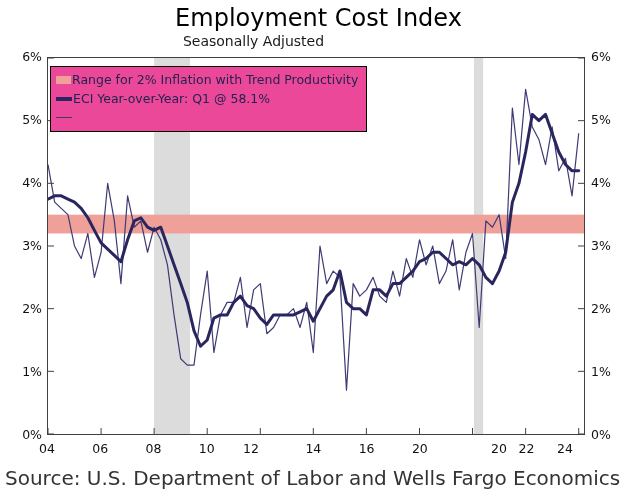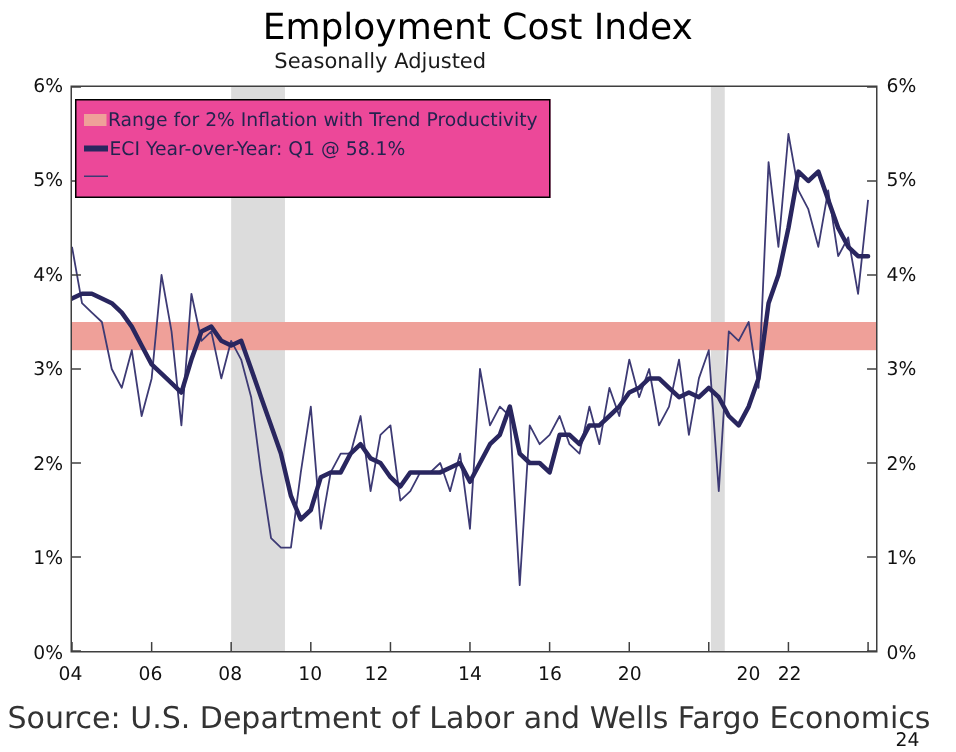--- a/index.html
+++ b/index.html
@@ -104,21 +104,21 @@
       <div class="xlab" style="left: 34px;">04</div>
       <div class="xlab" style="left: 87.2673px;">06</div>
       <div class="xlab" style="left: 140.535px;">08</div>
       <div class="xlab" style="left: 193.802px;">10</div>
       <div class="xlab" style="left: 238px;">12</div>
       <div class="xlab" style="left: 300.337px;">14</div>
       <div class="xlab" style="left: 353.604px;">16</div>
       <div class="xlab" style="left: 406.871px;">20</div>
       <div class="xlab" style="left: 486px;">20</div>
       <div class="xlab" style="left: 513.406px;">22</div>
-      <div class="xlab" style="left: 592px; margin-top: 44px;">24</div>
+      <div class="xlab" style="left: 552px;">24</div>
     </div>
 
   <div class="legend">
     <div class="legend-row">
       <span class="sw sw-band" id="sw-band" style="background: rgb(239, 160, 153);"></span>
       <span class="legend-label">Range for 2% Inflation with Trend Productivity</span>
     </div>
     <div class="legend-row">
       <span class="sw sw-thick" id="sw-thick" style="background: rgb(41, 38, 95);"></span>
       <span class="legend-label">ECI Year-over-Year: Q1 @ 58.1%</span>

